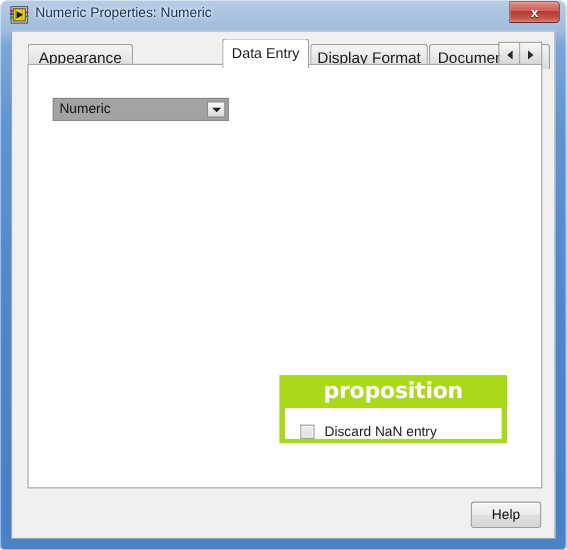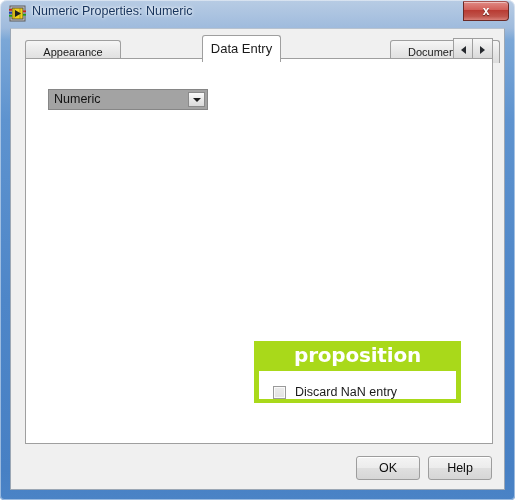--- a/index.html
+++ b/index.html
@@ -85,21 +85,21 @@
     left: 14px; top: 6px;
     width: 468px; height: 26px;
   }
   .tab {
     position: absolute;
     top: 5px; height: 23px;
     background: linear-gradient(to bottom, #f6f6f6 0%, #e6e6e6 55%, #dcdcdc 100%);
     border: 1px solid #9f9f9f;
     border-bottom: none;
     border-radius: 3px 3px 0 0;
-    font-size: 11px;
+    font-size: 14px;
     color: #1a1a1a;
     text-align: center;
     line-height: 22px;
     white-space: nowrap;
     cursor: pointer;
   }
   .tab.active {
     top: 0px; height: 27px;
     line-height: 25px;
     background: #ffffff;
@@ -315,20 +315,21 @@
   </div>
   <div id="frame-inner-edge"></div>
 
   <div id="client">
 
     <div id="tab-page"></div>
 
     <div id="tab-strip">
       <div class="tab" style="left:0px;   width:96px;">Appearance</div>
       <div class="tab active" style="left:177px; width:79px;">Data Entry</div>
+      <div class="tab" style="left:257px; width:107px;">Display Format</div>
       <div class="tab" style="left:365px; width:110px;">Documentation</div>
       <div id="tab-scrollers">
         <div class="tab-scroll-btn">
           <span class="tri left"></span>
         </div>
         <div class="tab-scroll-btn">
           <span class="tri right"></span>
         </div>
       </div>
     </div>
@@ -382,18 +383,17 @@
 
     <div id="annotation-box">
       <div id="annotation-title">proposition</div>
       <div id="discard-nan-row">
         <span class="checkbox"></span>
         <span class="lbl">Discard NaN entry</span>
       </div>
     </div>
 
     <div id="button-row">
-      <div class="dlg-button">OK</div>
       <div class="dlg-button">Help</div>
     </div>
 
   </div>
 </div>
 
 </body></html>

